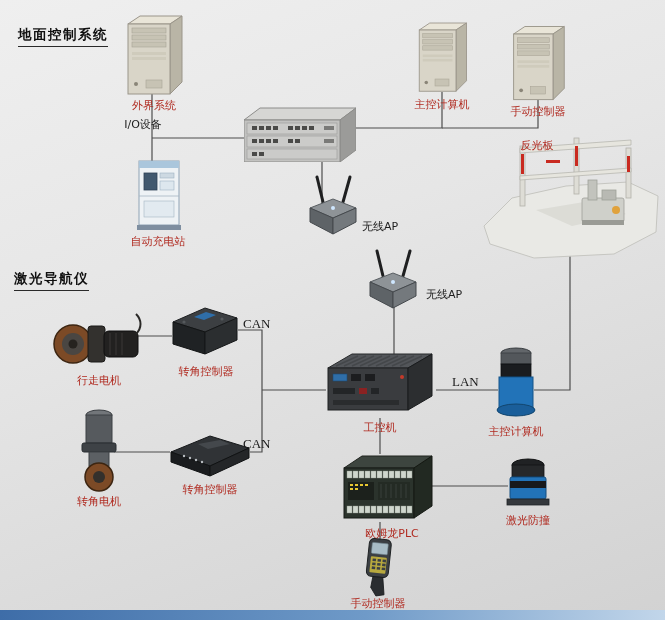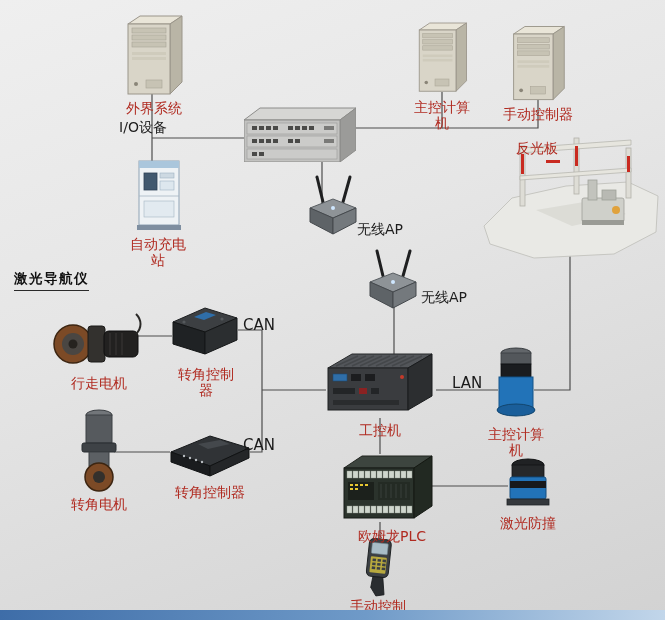--- a/index.html
+++ b/index.html
@@ -6,26 +6,26 @@
   html,body { background:#ffffff; font-family:"DejaVu Sans", sans-serif; }
   #canvas {
     position:relative; width:665px; height:620px; overflow:hidden;
     background:linear-gradient(160deg,#efefef 0%,#e6e6e6 40%,#d2d2d2 100%);
   }
   .lines { position:absolute; left:0; top:0; z-index:1; }
   .lines polyline { fill:none; stroke:#4d4d4d; stroke-width:1.2; }
   .node { position:absolute; z-index:2; }
   .node svg { width:100%; height:100%; display:block; }
   .lbl {
-    position:absolute; z-index:3; font-size:14px; line-height:1.15;
+    position:absolute; z-index:3; font-size:11px; line-height:1.15;
     text-align:center; color:#b02a20;
   }
   .lbl.dark { color:#1d1d1d; }
   .bus {
-    position:absolute; z-index:3; font-size:15px; color:#1a1a1a;
+    position:absolute; z-index:3; font-size:13px; color:#1a1a1a;font-family:Liberation Serif, serif;
   }
   .section-title {
     position:absolute; z-index:3; font-size:13.5px; font-weight:bold; color:#101010;
     letter-spacing:1.5px; border-bottom:1.5px solid #2a2a2a; padding-bottom:2px;
   }
   #bottom-bar {
     position:absolute; left:0; bottom:0; width:100%; height:10px; z-index:4;
     background:linear-gradient(90deg,#3e6da8 0%,#6f9ac8 55%,#c2d6ea 100%);
   }
   .defs-holder { position:absolute; width:0; height:0; overflow:hidden; }
@@ -63,20 +63,21 @@
     <polyline points="394,306 394,356"></polyline>
     <polyline points="138,336 172,336"></polyline>
     <polyline points="114,452 170,452"></polyline>
     <polyline points="238,330 262,330 262,452 250,452"></polyline>
     <polyline points="262,390 326,390"></polyline>
     <polyline points="380,418 380,454"></polyline>
     <polyline points="432,486 508,486"></polyline>
     <polyline points="380,522 380,540"></polyline>
   </svg>
 
+  <div class="section-title" style="left:18px;top:26px">地面控制系统</div>
   <div class="section-title" style="left:14px;top:270px">激光导航仪</div>
 
   <div class="node" style="left:122px;top:14px;width:64px;height:84px">
     <svg viewBox="0 0 64 84">
         <use href="#sym-tower"></use>
       </svg>
   </div>
   <div class="lbl" style="left:122px;top:100px;width:64px">外界系统</div>
 
   <div class="lbl dark" style="left:114px;top:119px;width:58px">I/O设备</div>

